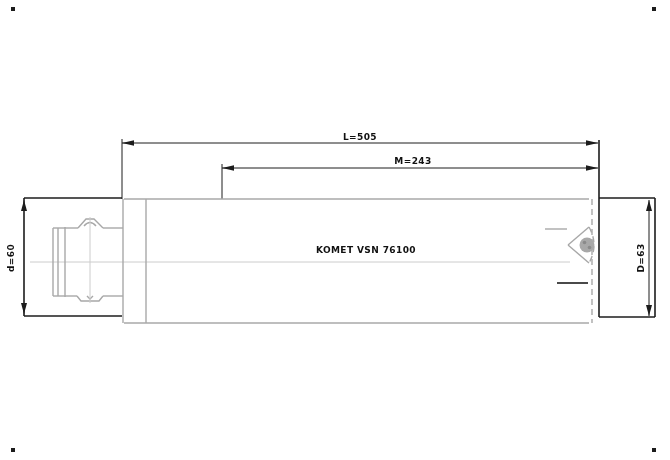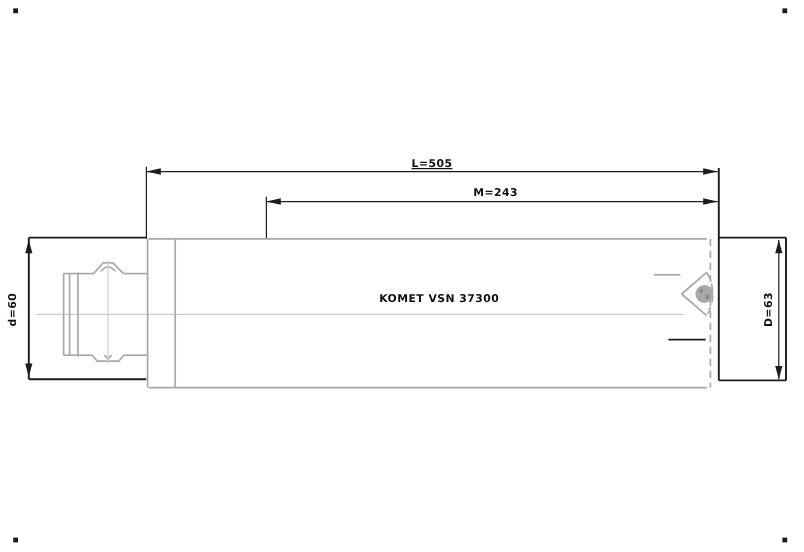--- a/index.html
+++ b/index.html
@@ -111,23 +111,23 @@
       <path class="dark" d="M599 198 H655"></path>
       <path class="dark" d="M655 198 V317"></path>
       <path class="dark" d="M599 317 H655"></path>
       <path class="dark-thin" d="M649 200 V316"></path>
       <polygon class="fill-dark" points="649,200 646,211 652,211"></polygon>
       <polygon class="fill-dark" points="649,316 646,305 652,305"></polygon>
     </g>
 
   </svg>
 
-  <div class="lbl" style="left:360px;top:137px;text-decoration:underline;">L=505</div>
+  <div class="lbl" style="left:360px;top:137px;">L=505</div>
 
   <div class="lbl" style="left:413px;top:161px;text-align:center;">M=243</div>
 
-  <div class="lbl" style="left:366px;top:250px;">KOMET  VSN 37300</div>
+  <div class="lbl" style="left:366px;top:250px;">KOMET  VSN 76100</div>
 
   <div class="lbl rot" style="left:11px;top:258px;">d=60</div>
 
   <div class="lbl rot" style="left:641px;top:258px;">D=63</div>
 
 </div>
 
 </body></html>

